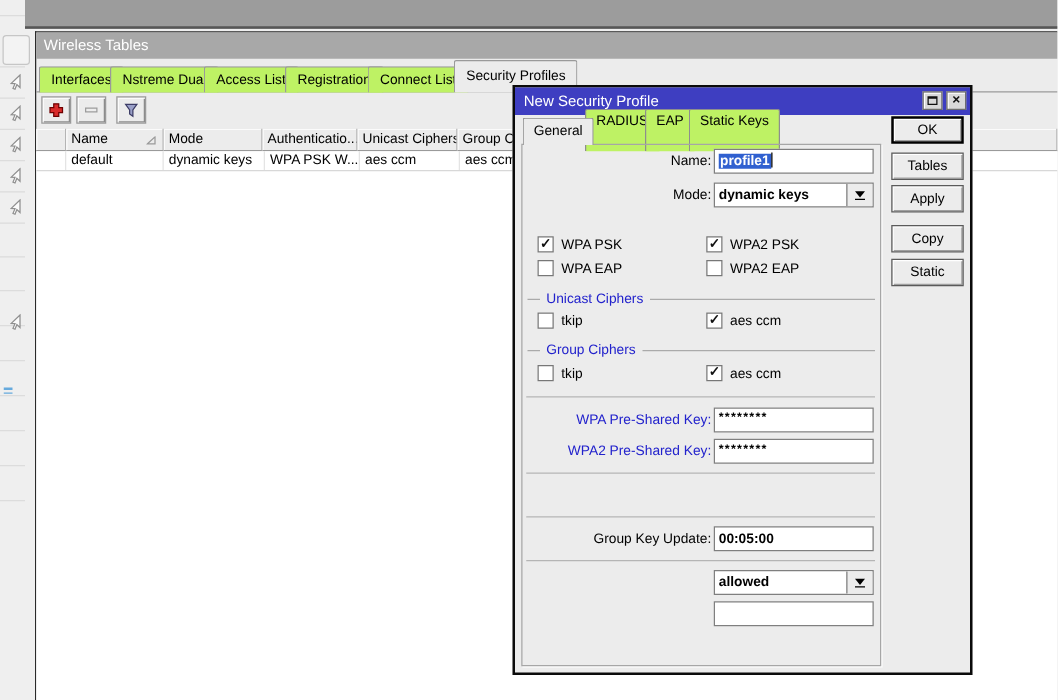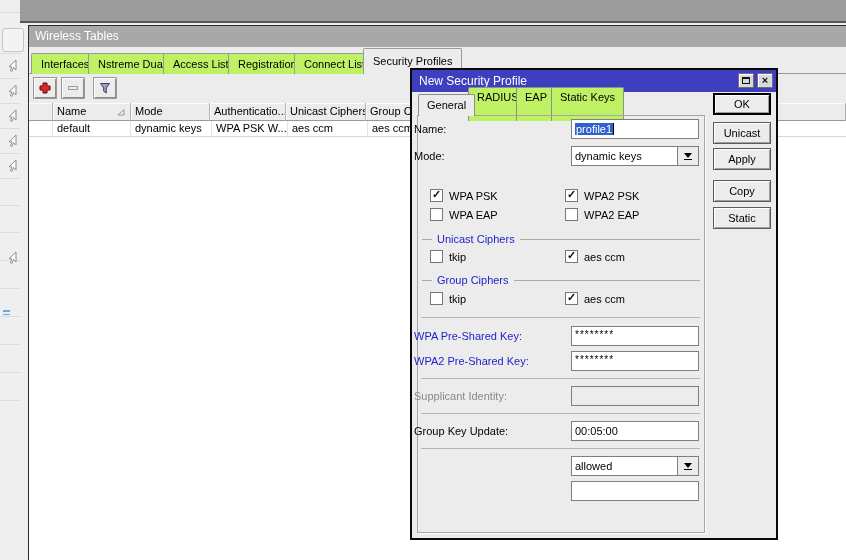--- a/index.html
+++ b/index.html
@@ -63,25 +63,25 @@
 
   .dtab { position:absolute; height:34px; line-height:18px; top:17px; padding:0 8px;
     background:#bef264; border:1px solid #8e8e8e; border-bottom:none;
     border-radius:2px 2px 0 0; white-space:nowrap; }
   .dtab.active { top:24px; height:22px; line-height:21px; background:#ececec; z-index:2; }
 
   .frame { position:absolute; left:5px; top:45px; width:288px; height:418px;
     border:1px solid #a6a6a6; box-shadow:1px 1px 0 #fdfdfd; }
 
   .frow { position:absolute; height:20px; }
-  .flabel { position:absolute; left:0; top:0; width:155px; line-height:20px; }
+  .flabel { position:absolute; left:0; top:0; width:155px; text-align:right; line-height:20px; }
   .flabel.blue { color:#2222cc; }
   .flabel.dis { color:#8a8a8a; }
   .fld { position:absolute; left:157px; top:0; width:128px; height:20px; background:#fff;
-    border:1px solid #7f7f7f; line-height:18px; padding-left:3px; overflow:hidden; white-space:nowrap; }
+    border:1px solid #7f7f7f; line-height:18px; padding-left:3px; overflow:hidden; white-space:nowrap;font-weight:bold; }
   .fld.dis { background:#ececec; }
   .sel { background:#3060d0; color:#fff; padding:0 1px; }
   .caret { display:inline-block; width:1px; height:12px; background:#000; vertical-align:-2px; }
   .ddbtn { position:absolute; right:0; top:0; width:21px; height:18px; background:#ececec;
     border-left:1px solid #7f7f7f; display:flex; flex-direction:column;
     align-items:center; justify-content:center; }
   .dd-tri { width:0; height:0; border-left:4px solid transparent; border-right:4px solid transparent;
     border-top:5px solid #000; }
   .dd-bar { width:8px; height:1px; background:#000; margin-top:1px; }
 
@@ -302,24 +302,20 @@
     <div class="fld pwd">********</div>
   </div>
 
   <div class="frow" style="top:281px; left:2px; width:290px">
     <div class="flabel blue">WPA2 Pre-Shared Key:</div>
     <div class="fld pwd">********</div>
   </div>
 
   <div class="hsep" style="top:308px"></div>
 
-  <div class="frow" style="top:316px; left:2px; width:290px">
-    <div class="flabel dis">Supplicant Identity:</div>
-    <div class="fld dis"></div>
-  </div>
 
   <div class="hsep" style="top:343px"></div>
 
   <div class="frow" style="top:351px; left:2px; width:290px">
     <div class="flabel">Group Key Update:</div>
     <div class="fld">00:05:00</div>
   </div>
 
   <div class="hsep" style="top:378px"></div>
 
@@ -331,17 +327,17 @@
         <span class="dd-bar"></span>
       </span>
     </div>
   </div>
 
   <div class="frow" style="top:411px; left:2px; width:290px">
     <div class="fld"></div>
   </div>
 
   <div class="dbtn default" style="top:23px">OK</div>
-  <div class="dbtn" style="top:52px">Unicast</div>
+  <div class="dbtn" style="top:52px">Tables</div>
   <div class="dbtn" style="top:78px">Apply</div>
   <div class="dbtn" style="top:110px">Copy</div>
   <div class="dbtn" style="top:137px">Static</div>
 </div>
 
 </body></html>

